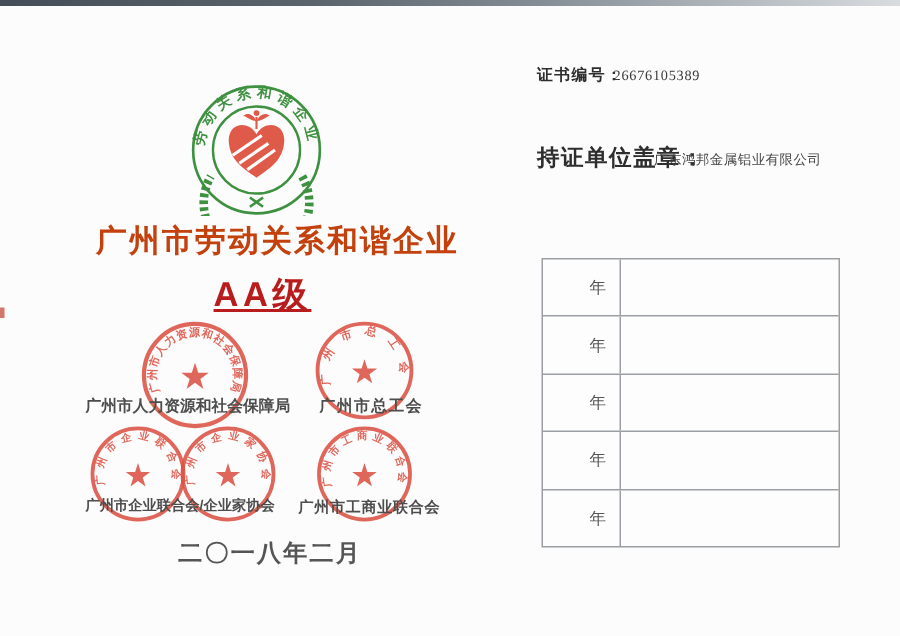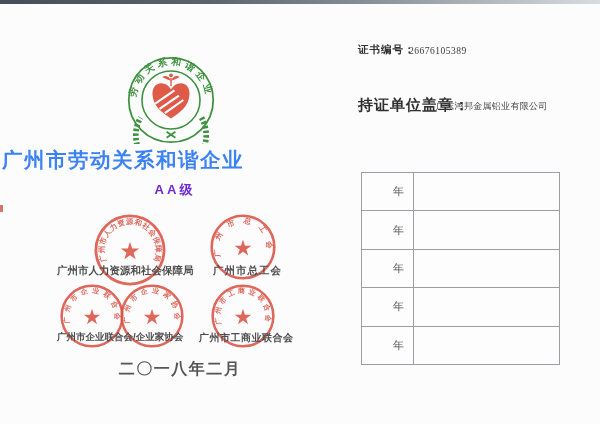--- a/index.html
+++ b/index.html
@@ -10,26 +10,26 @@
   }
   .topline {
     position:absolute; left:0; top:0; width:600px; height:4px;
     background:linear-gradient(to right,#434e58 0%,#5a646d 35%,#848d95 60%,#b9bfc4 85%,#d9dcdf 100%);
   }
   .speck { position:absolute; left:0; top:205px; width:3px; height:7px; background:#c54a3c; opacity:.75; }
 
   
   .logo { position:absolute; left:127px; top:56px; width:88px; height:88px; }
   .title {
-    position:absolute; left:2px; top:146px; width:330px; text-align:left;
-    font-size:20.5px; font-weight:bold; color:#3b82f6; letter-spacing:1.5px;
+    position:absolute; left:20px; top:146px; width:330px; text-align:center;
+    font-size:20.5px; font-weight:bold; color:#c2410c; letter-spacing:1.5px;
   }
   .grade {
     position:absolute; left:10px; top:181px; width:330px; text-align:center;
-    font-size:13px; font-weight:bold; color:#6d28d9; letter-spacing:3px;
+    font-size:23px; font-weight:bold; color:#b91c1c; letter-spacing:3px;text-decoration:underline;
   }
   .stamp { position:absolute; opacity:.88; }
   .stamp svg { width:100%; height:100%; }
   .s1 { left:93px;  top:213px; width:74px; height:74px; }
   .s2 { left:209px; top:213px; width:68px; height:68px; }
   .s3 { left:59px;  top:283px; width:66px; height:66px; }
   .s4 { left:119px; top:283px; width:66px; height:66px; }
   .s5 { left:210px; top:283px; width:66px; height:66px; }
   .stamp text { fill:#dc5244; font-weight:bold; }
   .ring-t1 { font-size:10px;   letter-spacing:0.8px; }

